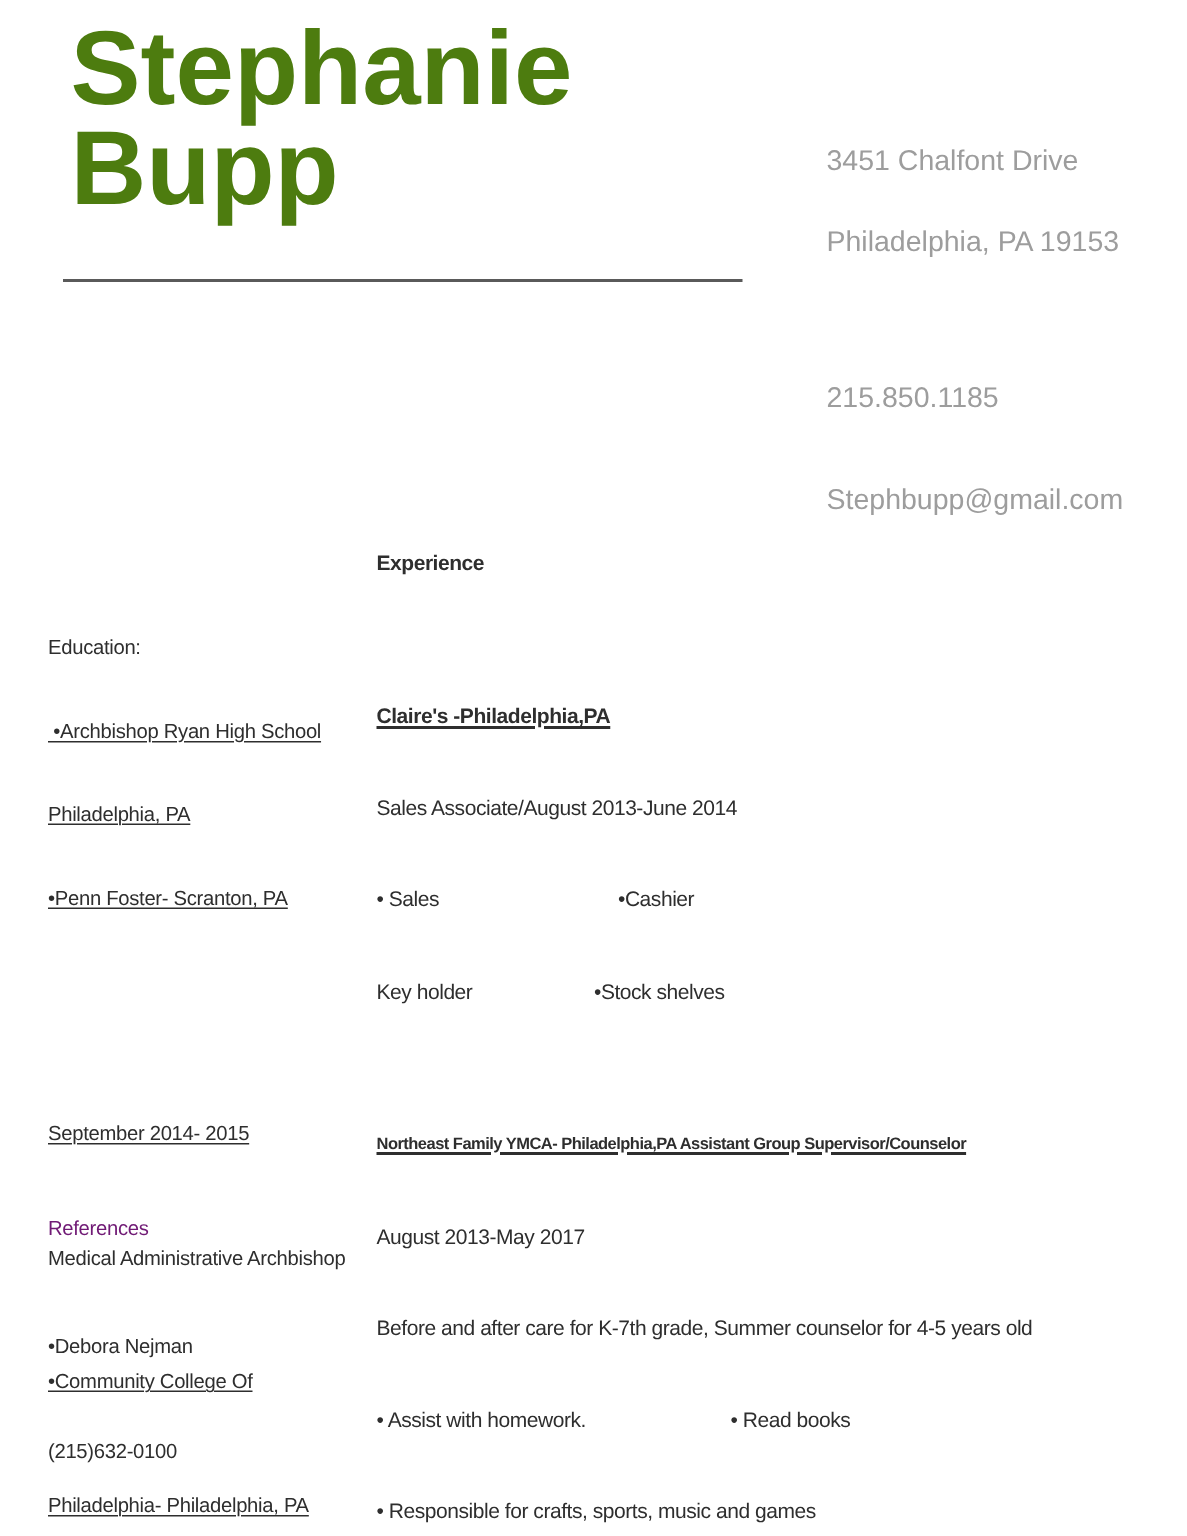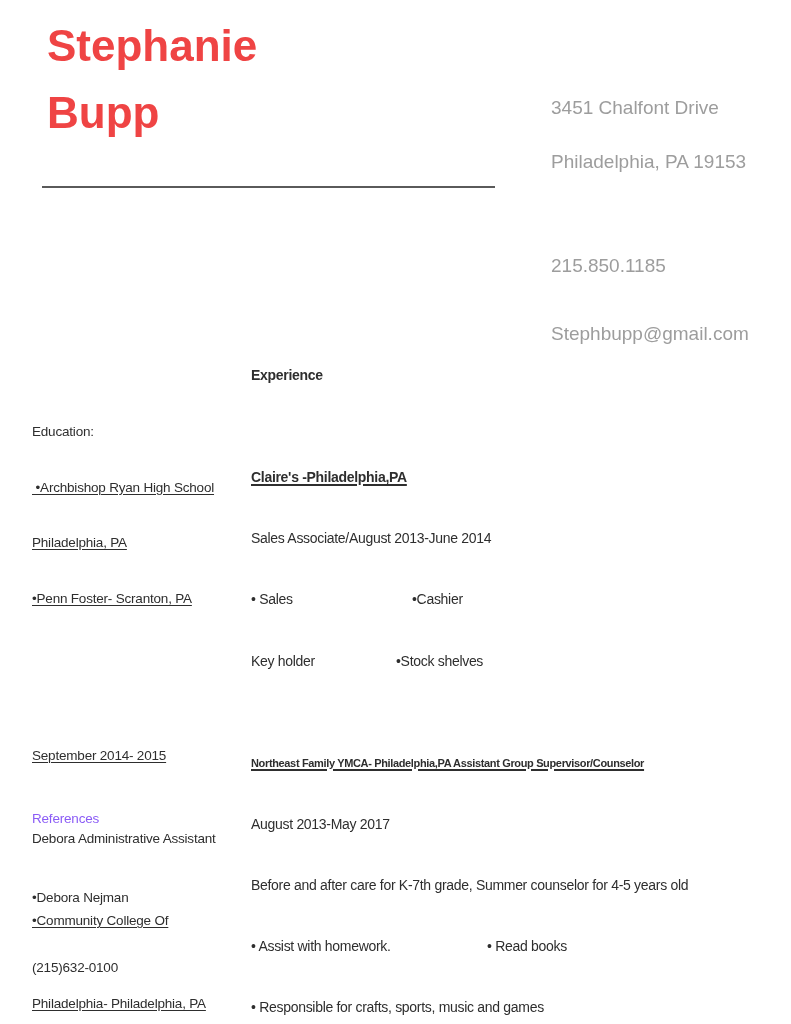--- a/index.html
+++ b/index.html
@@ -10,22 +10,22 @@
     position:relative;
     font-family:"Liberation Sans", sans-serif;
     color:#2e2e2e;
     overflow:hidden;
   }
   .page { position:absolute; inset:0; }
 
   
   .name {
     position:absolute; left:47px; top:12px;
-    font-size:44px; font-weight:bold; line-height:67px;
-    color:#ef4444; letter-spacing:0px;
+    font-size:70px; font-weight:bold; line-height:67px;
+    color:#4d7c0f; letter-spacing:0px;
     white-space:pre;
   }
   .divider {
     position:absolute; left:42px; top:186px;
     width:453px; height:2px; background:#5a5a5a;
   }
   .contact {
     position:absolute; left:551px; top:27px;
     font-size:19px; line-height:18px; color:#9d9d9d;
     white-space:pre;
@@ -42,21 +42,21 @@
   .edu .loose { line-height:27.5px; margin-top:12px; }
   .b { font-weight:normal; }
   .u { text-decoration:underline; text-underline-offset:2px; text-decoration-thickness:1px; }
 
   
   .refs {
     position:absolute; left:32px; top:760px;
     font-size:13.5px; line-height:23.5px; letter-spacing:-0.2px;
     white-space:pre;
   }
-  .refs .heading { color:#8b5cf6; margin-bottom:8px; }
+  .refs .heading { color:#701a75; margin-bottom:8px; }
 
   
   .exp {
     position:absolute; left:251px; top:324px;
     width:520px;
     font-size:14px; line-height:20.4px; letter-spacing:-0.3px;
     white-space:pre;
   }
   .sec-heading { font-weight:bold; }
   .jt { font-weight:bold; text-decoration:underline; text-underline-offset:2px; text-decoration-thickness:1.5px; }
@@ -87,21 +87,21 @@
 
   <div class="edu">
     <div class="tight">
       <div class="b">Education:</div>
       <div class="u b"> •Archbishop Ryan High School</div>
       <div class="u b">Philadelphia, PA</div>
       <div class="u">•Penn Foster- Scranton, PA</div>
     </div>
     <div class="loose">
       <div class="u">September 2014- 2015</div>
-      <div>Debora Administrative Assistant</div>
+      <div>Medical Administrative Archbishop</div>
       <div class="u">•Community College Of</div>
       <div class="u">Philadelphia- Philadelphia, PA</div>
       
       
       
       
     </div>
   </div>
 
   <div class="refs">

